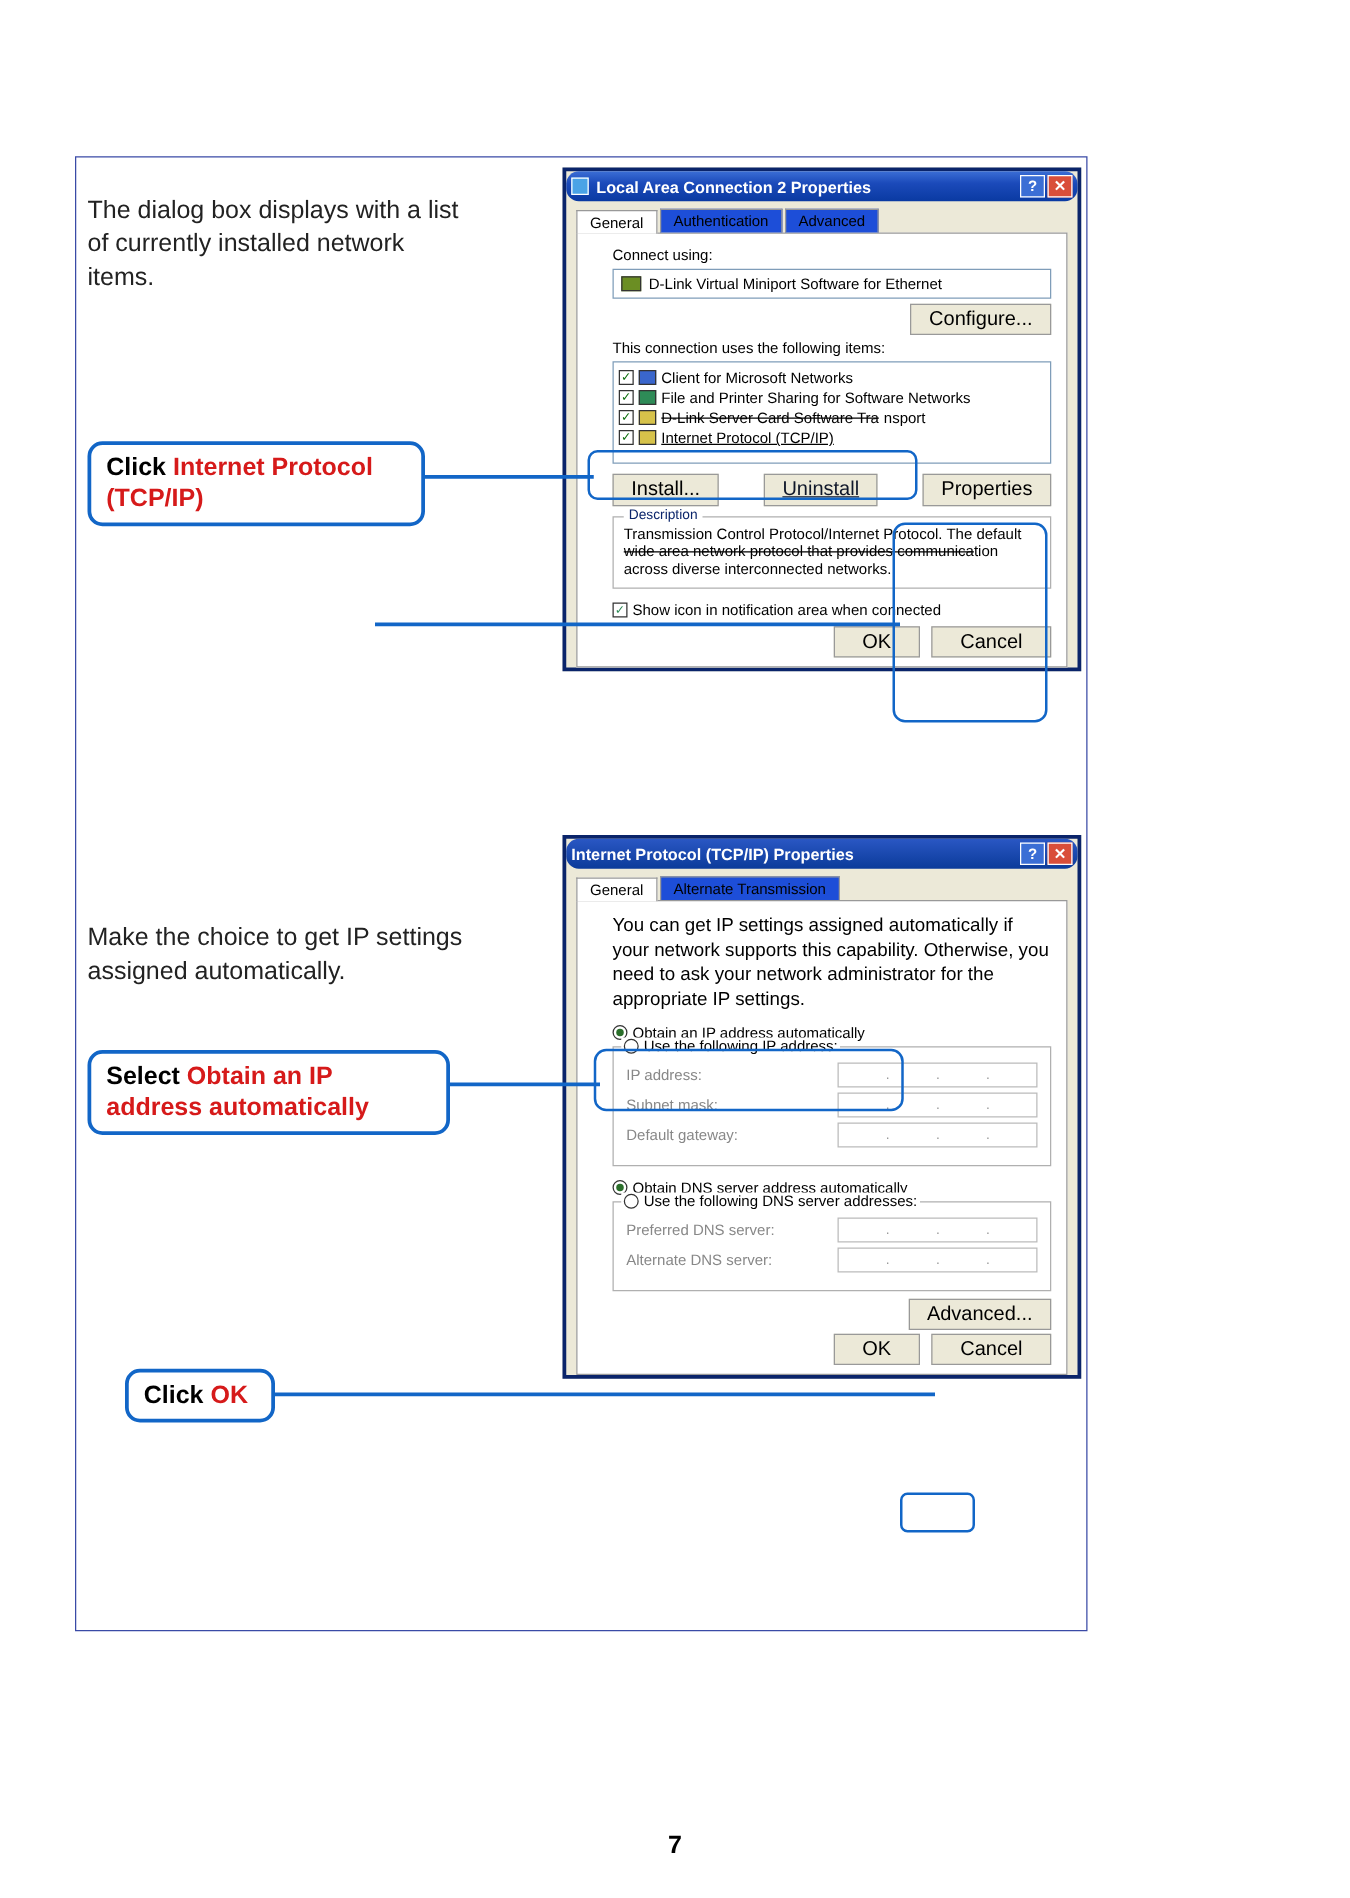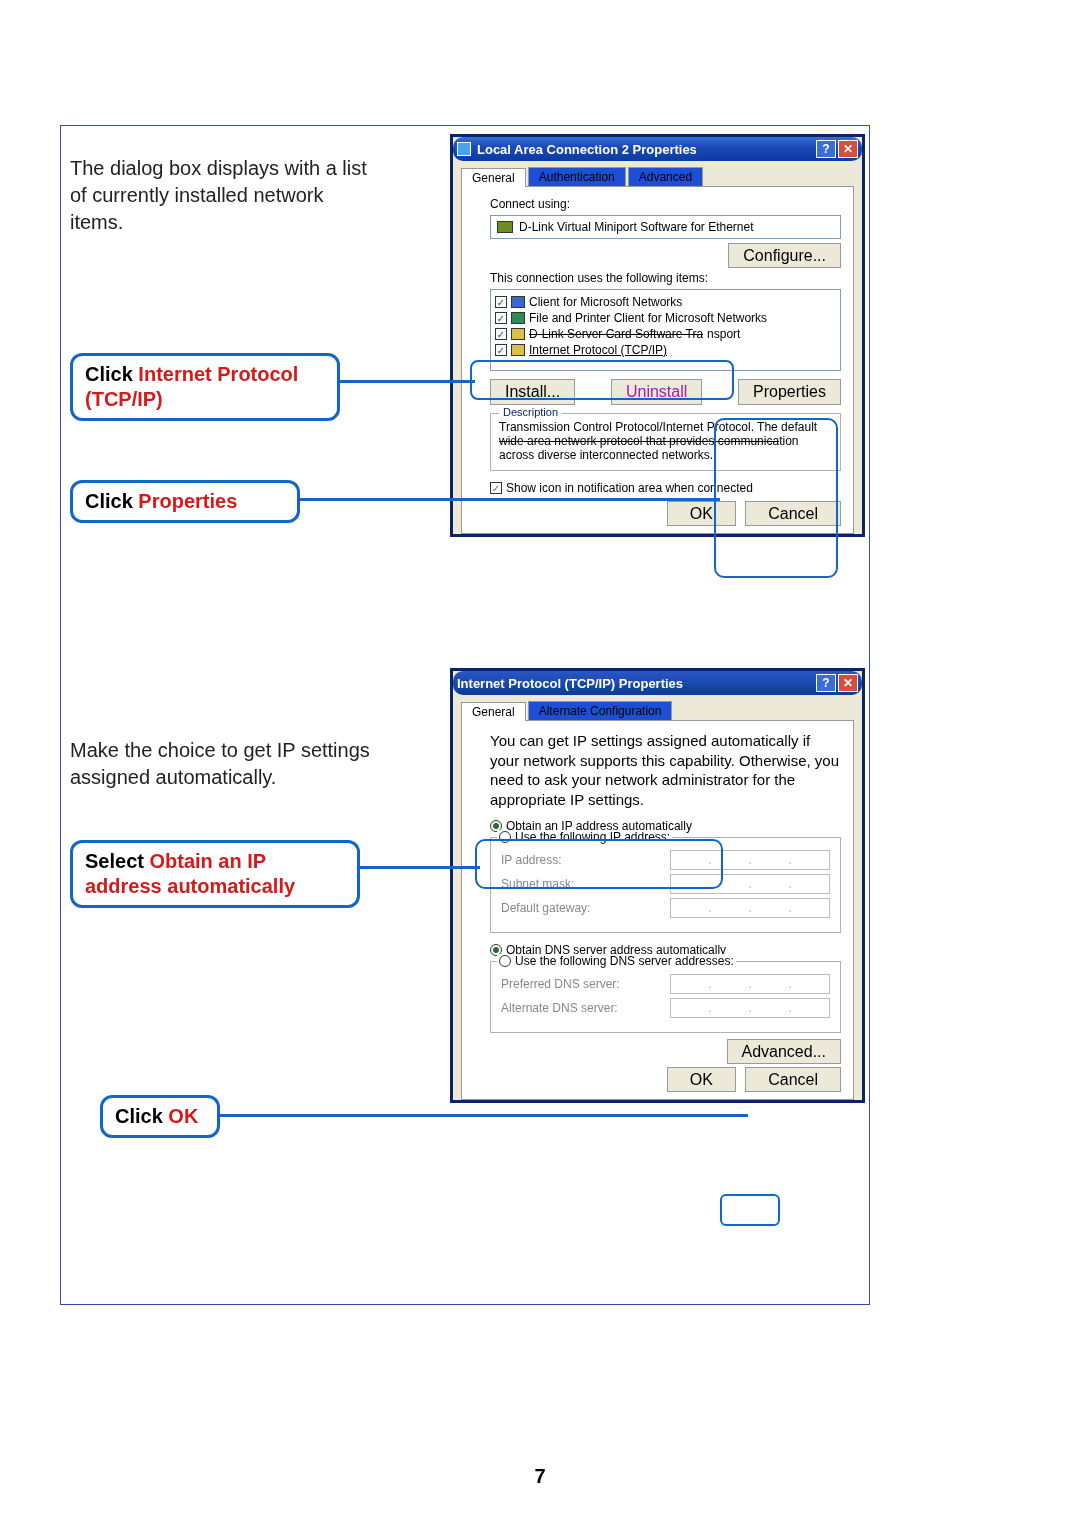--- a/index.html
+++ b/index.html
@@ -253,23 +253,20 @@
   <div class="page-frame"></div>
 
   <div class="intro-text">The dialog box displays with a list of currently installed network items.</div>
   <div class="intro-text-2">Make the choice to get IP settings assigned automatically.</div>
 
   <div class="callout" style="left:70px; top:353px; width:270px;">
     <span class="black">Click </span><span class="red">Internet Protocol (TCP/IP)</span>
   </div>
   <div class="connector" style="left:340px; top:380px; width:135px;"></div>
 
-  <div class="callout" style="left:70px; top:480px; width:230px;">
-    <span class="black">Click </span><span class="red">Properties</span>
-  </div>
   <div class="connector" style="left:300px; top:498px; width:420px;"></div>
 
   <div class="callout" style="left:70px; top:840px; width:290px;">
     <span class="black">Select </span><span class="red">Obtain an IP address automatically</span>
   </div>
   <div class="connector" style="left:360px; top:866px; width:120px;"></div>
 
   <div class="callout" style="left:100px; top:1095px; width:120px;">
     <span class="black">Click </span><span class="red">OK</span>
   </div>
@@ -300,37 +297,37 @@
       <div class="lbl" style="margin-top:6px;">This connection uses the following items:</div>
       <div class="items-list" style="position:relative;">
         <div class="item-row">
           <span class="chk">✓</span>
           <span class="mini-icon"></span>
           <span>Client for Microsoft Networks</span>
         </div>
         <div class="item-row">
           <span class="chk">✓</span>
           <span class="mini-icon green"></span>
-          <span>File and Printer Client for Microsoft Networks</span>
+          <span>File and Printer Sharing for Software Networks</span>
         </div>
         <div class="item-row">
           <span class="chk">✓</span>
           <span class="mini-icon yel"></span>
           <span class="strike">D-Link Server Card Software Tra</span>
             <span>nsport</span>
         </div>
         <div class="item-row">
           <span class="chk">✓</span>
           <span class="mini-icon yel"></span>
           <span style="text-decoration:underline;">Internet Protocol (TCP/IP)</span>
         </div>
       </div>
       <div class="btn-row">
         <span class="btn">Install...</span>
-        <span class="btn" style="color:#a21caf;text-decoration:underline;">Uninstall</span>
+        <span class="btn" style="color:#0f172a;text-decoration:underline;">Uninstall</span>
         <span class="btn">Properties</span>
       </div>
       <div class="desc-group">
         <span class="desc-legend">Description</span>
         <div>Transmission Control Protocol/Internet Protocol. The default</div>
         <div><span class="strike">wide area network protocol that provides communica</span><span>tion</span></div>
         <div>across diverse interconnected networks.</div>
       </div>
       <div style="margin-top:10px; display:flex; align-items:center; gap:4px;">
         <span class="chk" style="color:#2e8b57;">✓</span>
@@ -348,21 +345,21 @@
 
   <div class="dialog" style="left:450px; top:668px; width:415px;">
     <div class="title-bar" style="background:linear-gradient(#2a57c4,#0b3b9a);">
       <span>Internet Protocol (TCP/IP) Properties</span>
       <span class="spacer"></span>
       <div class="win-btn help">?</div>
       <div class="win-btn close">✕</div>
     </div>
     <div class="tabs">
       <div class="tab active">General</div>
-      <div class="tab">Alternate Configuration</div>
+      <div class="tab">Alternate Transmission</div>
     </div>
     <div class="dialog-body">
       <div style="font-size:15px; line-height:1.3;">You can get IP settings assigned automatically if your network supports this capability. Otherwise, you need to ask your network administrator for the appropriate IP settings.</div>
 
       <div style="margin-top:10px; display:flex; align-items:center;">
         <span class="radio">
             <span class="dot"></span>
           </span>
         <span>Obtain an IP address automatically</span>
       </div>

